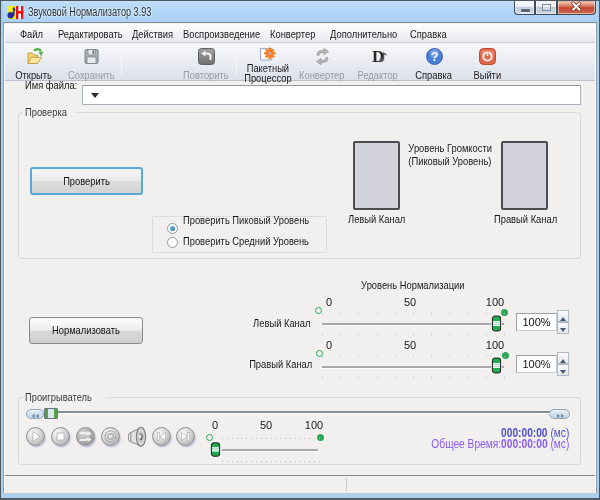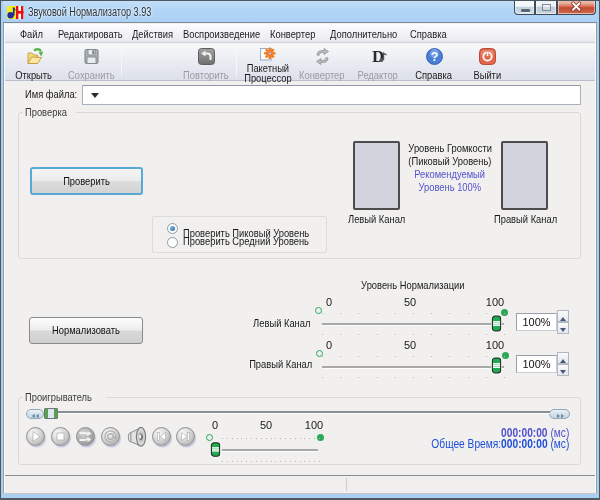--- a/index.html
+++ b/index.html
@@ -89,21 +89,21 @@
 .spbtn .up { top:3px; border-bottom:4px solid #48587a; }
 .spbtn .dn { top:5px; border-top:4px solid #48587a; }
 .slbl { position:absolute; width:100px; text-align:right; }
 
 .pbtn { position:absolute; width:19px; height:19px; border-radius:50%;
   background:radial-gradient(circle at 35% 30%, #fbfbfb, #cfcfcf 55%, #a2a2a2 90%);
   border:1px solid #8f8f8f; box-shadow:1px 1.5px 1px rgba(120,120,200,.35); }
 #seek-lpill, #seek-rpill { position:absolute; top:409px; height:10px; border-radius:5px;
   background:linear-gradient(#e8f1f7, #c2d4e2); border:1px solid #92a7ba; }
 .time1 { position:absolute; font-size:12px; color:#5050cc; width:200px; text-align:right; }
-.time2 { position:absolute; font-size:12px; color:#1d4ed8; width:200px; text-align:right;text-decoration:underline; }
+.time2 { position:absolute; font-size:12px; color:#8b5cf6; width:200px; text-align:right;text-decoration:underline; }
 
 #sb-line { left:0px; top:475px; width:600px; height:1px; background:#55585a; border-bottom: 1px solid #8a8d8f;}
 #statusbar { left:3px; top:477px; width:594px; height:16px; background:#f1efee; }
 #sb-div { left:346px; top:478px; width:1px; height:13px; background:#cccccc; }
 </style>
 </head>
 <body>
 <div id="win">
 
   <div class="abs" id="titlebar">
@@ -212,38 +212,37 @@
     <div class="titem" style="left:453px">
       <svg class="ic" viewBox="0 0 19 19">
         <rect x="1.5" y="1.5" width="16" height="16" rx="4" fill="#e2674b" stroke="#b84c34" stroke-width="1"></rect>
         <rect x="3" y="3" width="13" height="6" rx="3" fill="#eb8a6d" opacity="0.8"></rect>
         <circle cx="9.5" cy="9.5" r="4.2" fill="none" stroke="#fff" stroke-width="1.8"></circle>
         <rect x="8.6" y="3.8" width="1.8" height="5" fill="#e2674b"></rect>
         <rect x="8.8" y="4.6" width="1.4" height="4.5" fill="#fff"></rect>
       </svg><span class="tc">Выйти</span></div>
   </div>
 
-  <span class="abs" style="left:25px; top:88px"><span class="t">Имя файла:</span></span>
+  <span class="abs" style="left:25px; top:79px"><span class="t">Имя файла:</span></span>
   <div class="abs" id="combo">
       <div class="arr"></div>
     </div>
 
   <div class="group" id="grp-check">
       <div class="cap"><span class="t">Проверка</span></div>
     </div>
   <div class="abs" id="btn-check"><span class="tc">Проверить</span></div>
   <div class="abs" id="radiopanel"></div>
   <div class="radio sel" style="left:167px; top:223px"></div>
-  <span class="rlbl" style="left:183px; top:227px"><span class="t">Проверить Пиковый Уровень</span></span>
+  <span class="rlbl" style="left:183px; top:214px"><span class="t">Проверить Пиковый Уровень</span></span>
   <div class="radio" style="left:167px; top:237px"></div>
   <span class="rlbl" style="left:183px; top:235px"><span class="t">Проверить Средний Уровень</span></span>
   <div class="meter" style="left:353px; top:141px"></div>
   <div class="meter" style="left:501px; top:141px"></div>
   <div class="ctext" style="left:389px; top:142px"><span class="tc">Уровень Громкости</span><br><span class="tc">(Пиковый Уровень)</span></div>
-  <div class="ctext blue" style="left:389px; top:168px"><span class="tc">Рекомендуемый</span><br><span class="tc">Уровень 100%</span></div>
   <span class="abs" style="left:348px; top:213px"><span class="t">Левый Канал</span></span>
   <span class="abs" style="left:494px; top:213px"><span class="t">Правый Канал</span></span>
 
   <div class="abs" id="btn-norm" style="left:29px; top:317px; width:114px; height:27px; border:1px solid #8a8a8a; border-radius:3px; background:linear-gradient(#fdfdfd, #ededed 48%, #d9d9d9 52%, #cecece); color:#111; text-align:center; line-height:25px;"><span class="tc">Нормализовать</span></div>
   <div class="abs" style="left:352px; top:279px; width:120px; "><span class="tc">Уровень Нормализации</span></div>
 
   <span class="slbl" style="left:210px; top:317px"><span class="tr">Левый Канал</span></span>
   <span class="num" style="left:314px; top:296px">0</span>
   <span class="num" style="left:395px; top:296px">50</span>
   <span class="num" style="left:480px; top:296px">100</span>

